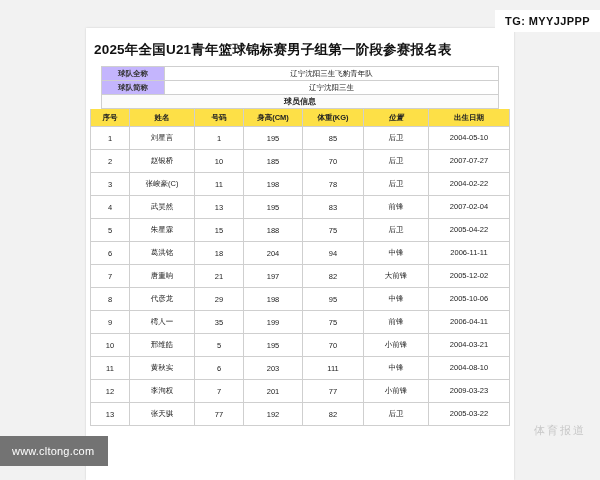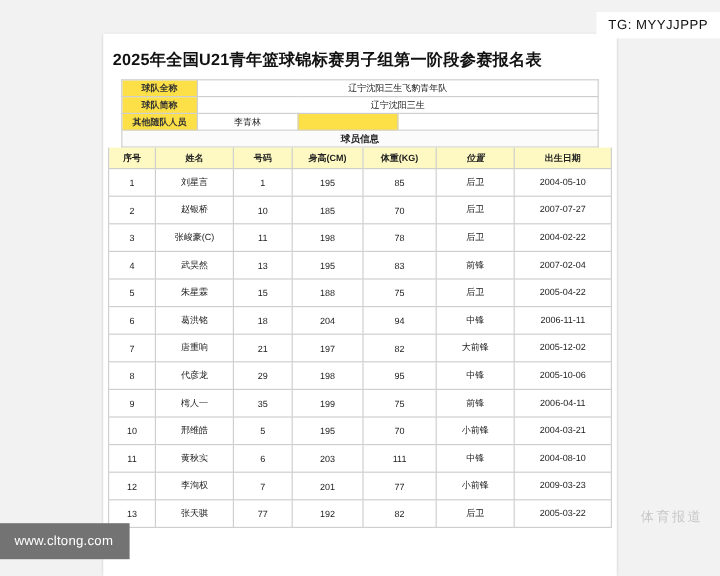--- a/index.html
+++ b/index.html
@@ -42,21 +42,21 @@
   table.info td {
     border: 1px solid #cfcfcf;
     font-size: 7.5px;
     color: #222;
     height: 13px;
     text-align: center;
     vertical-align: middle;
     padding: 0 2px;
   }
   table.info td.lbl {
-    background: #fde047;
+    background: #c4b5fd;
     color: #333;
     font-weight: bold;
     width: 58px;
   }
   .section-head {
     border: 1px solid #cfcfcf;
     border-top: none;
     width: 398px;
     margin: 0 auto;
     text-align: center;
@@ -68,21 +68,21 @@
     background: #fbfbfb;
     box-sizing: border-box;
   }
   table.players th {
     border: 1px solid #cfcfcf;
     border-top: none;
     font-size: 7.5px;
     font-weight: bold;
     color: #222;
     height: 15px;
-    background: #fef9c3;
+    background: #fde047;
   }
   table.players td {
     border: 1px solid #cfcfcf;
     font-size: 7.5px;
     color: #222;
     height: 20px;
     text-align: center;
     vertical-align: middle;
   }
   td.nm { color: #1a1a8c; }
@@ -98,21 +98,21 @@
     line-height: 1.15;
     word-break: break-all;
   }
   .tag-badge {
     position: absolute;
     right: 0;
     top: 10px;
     background: #ffffff;
     color: #111;
     font-size: 11px;
-    font-weight: normal;
+    font-weight: bold;
     padding: 5px 10px;
     letter-spacing: 0.4px;
   }
   .url-badge {
     position: absolute;
     left: 0;
     bottom: 14px;
     background: #737373;
     color: #ffffff;
     font-size: 11px;
@@ -138,26 +138,20 @@
 
   <table class="info">
     <tbody>
       <tr>
         <td class="lbl">球队全称</td>
         <td colspan="4">辽宁沈阳三生飞豹青年队</td>
       </tr>
       <tr>
         <td class="lbl">球队简称</td>
         <td colspan="4">辽宁沈阳三生</td>
-      </tr>
-      <tr>
-        <td class="lbl">其他随队人员</td>
-        <td>李青林</td>
-        <td class="lbl"></td>
-        <td colspan="2"></td>
       </tr>
     </tbody>
   </table>
 
   <div class="section-head">球员信息</div>
 
   <table class="players">
     <thead>
       <tr>
         <th class="col-idx">序号</th>

